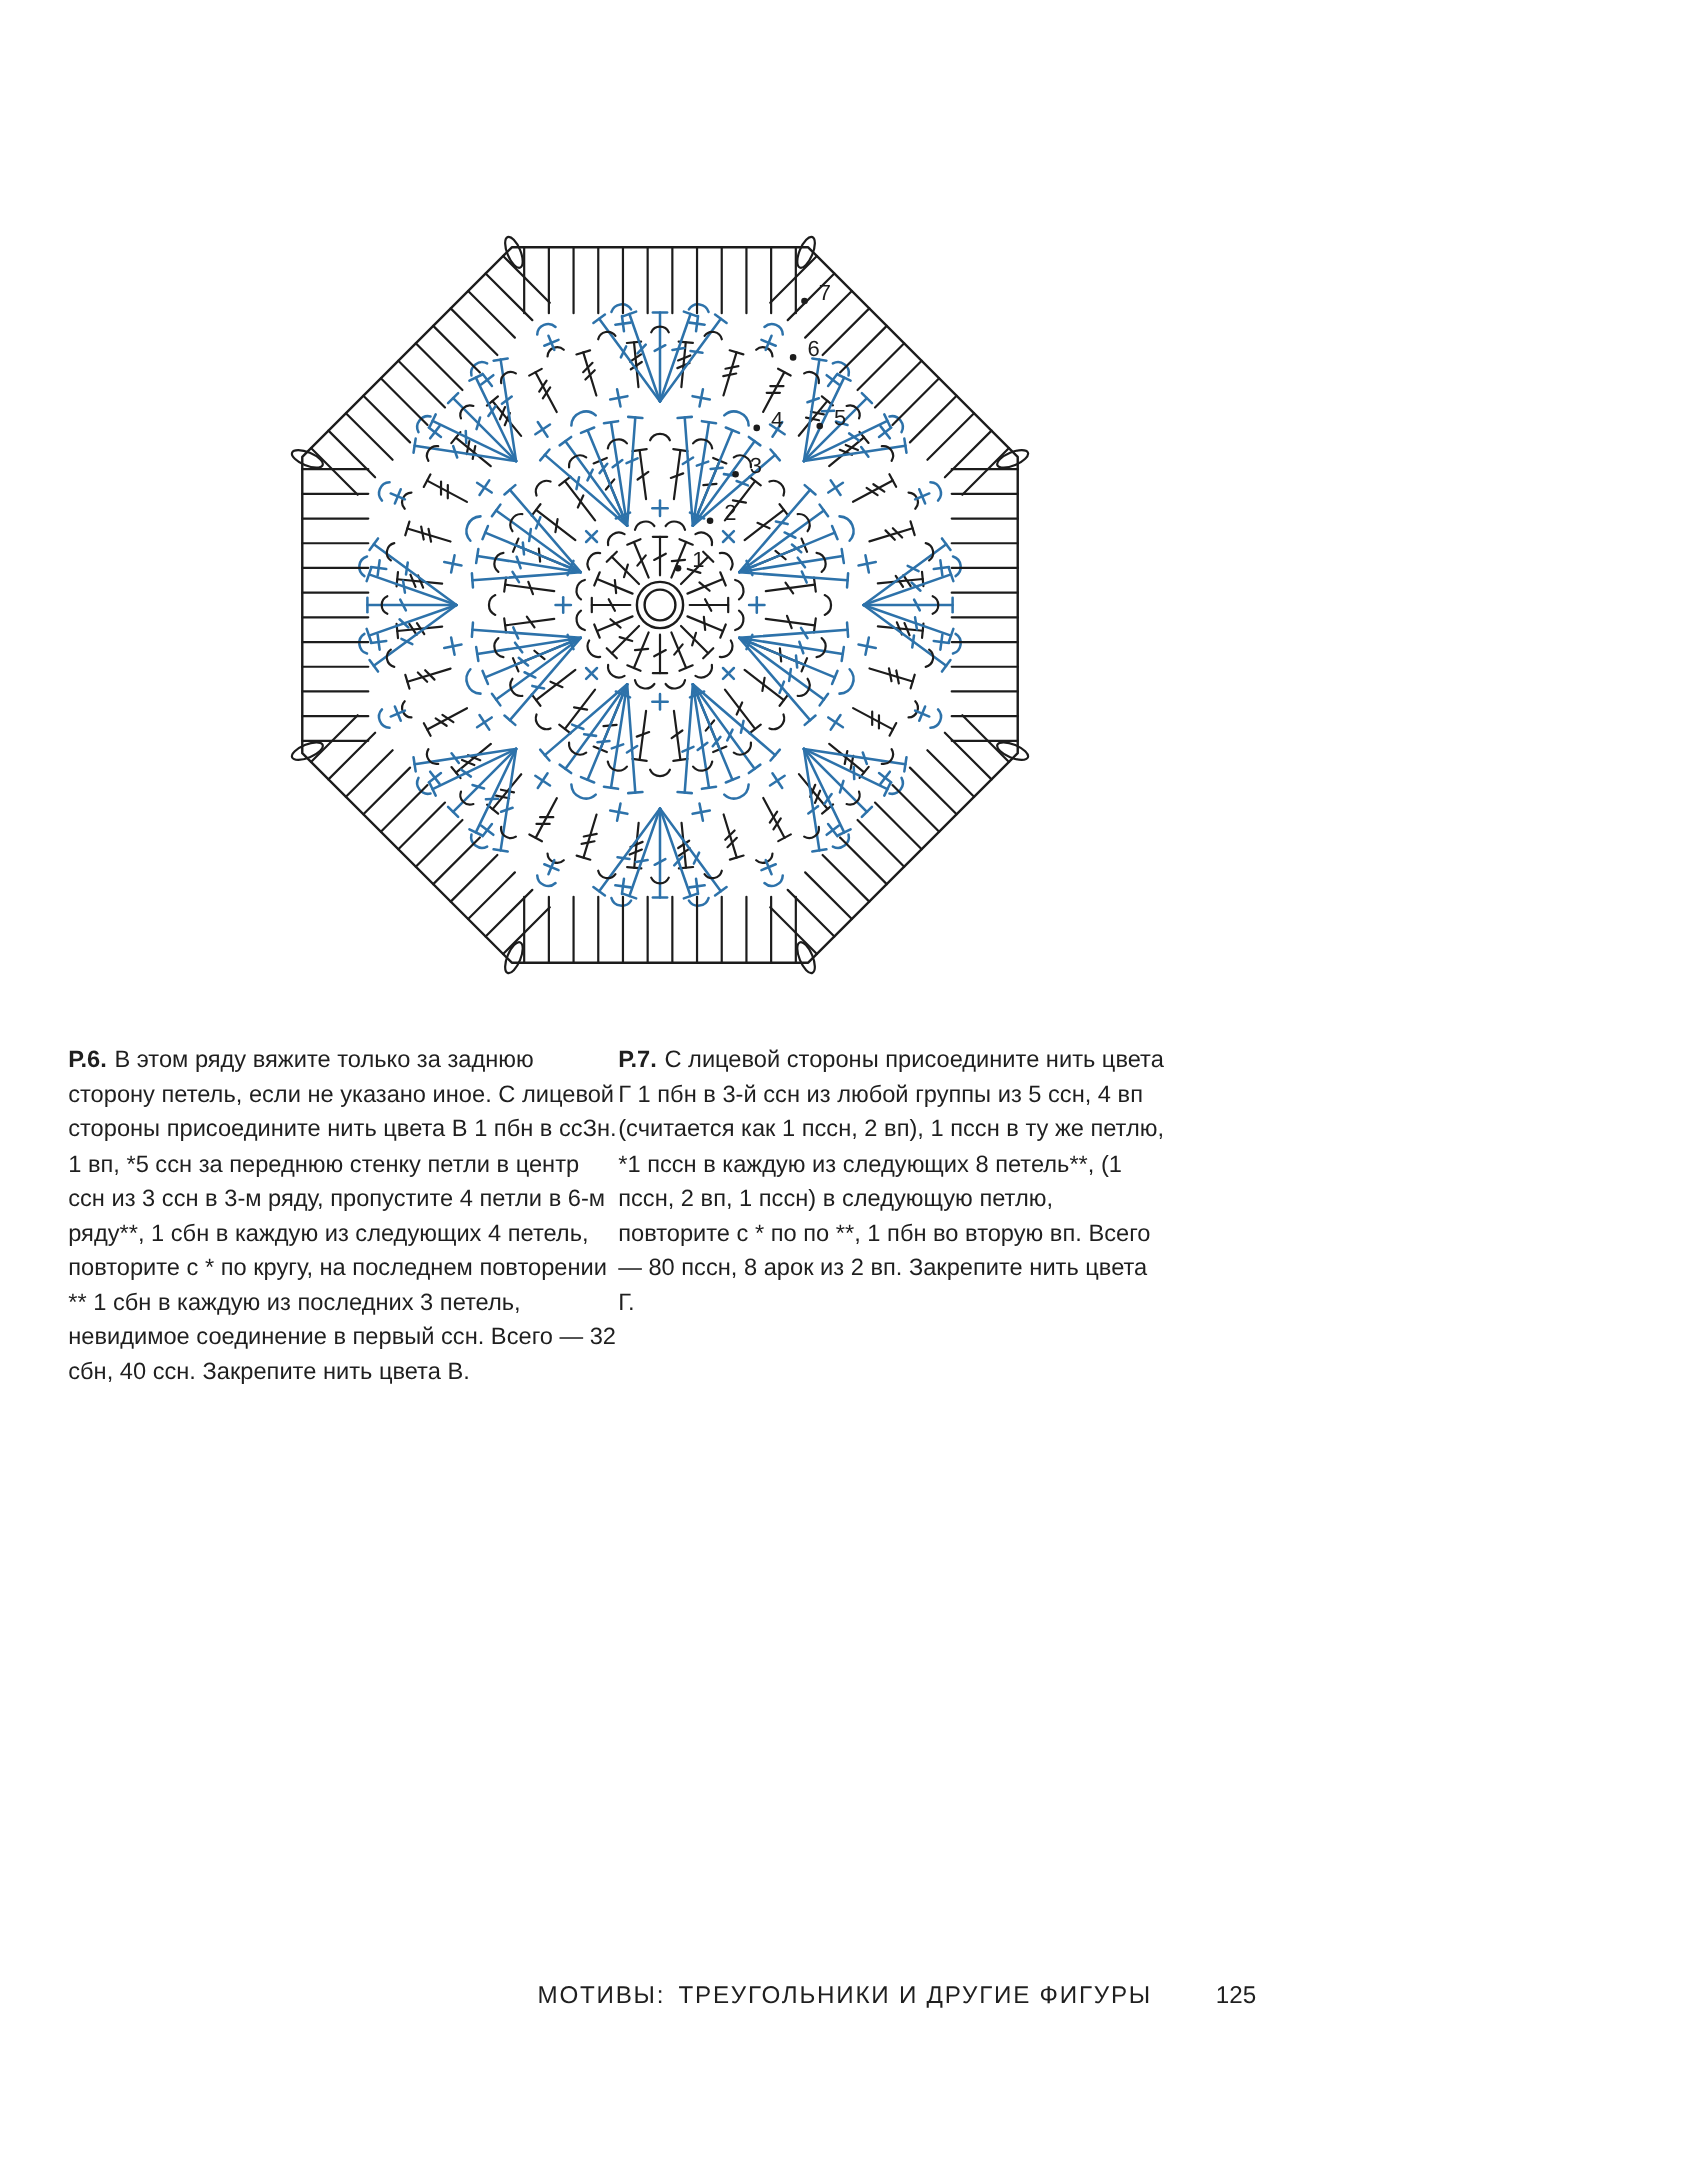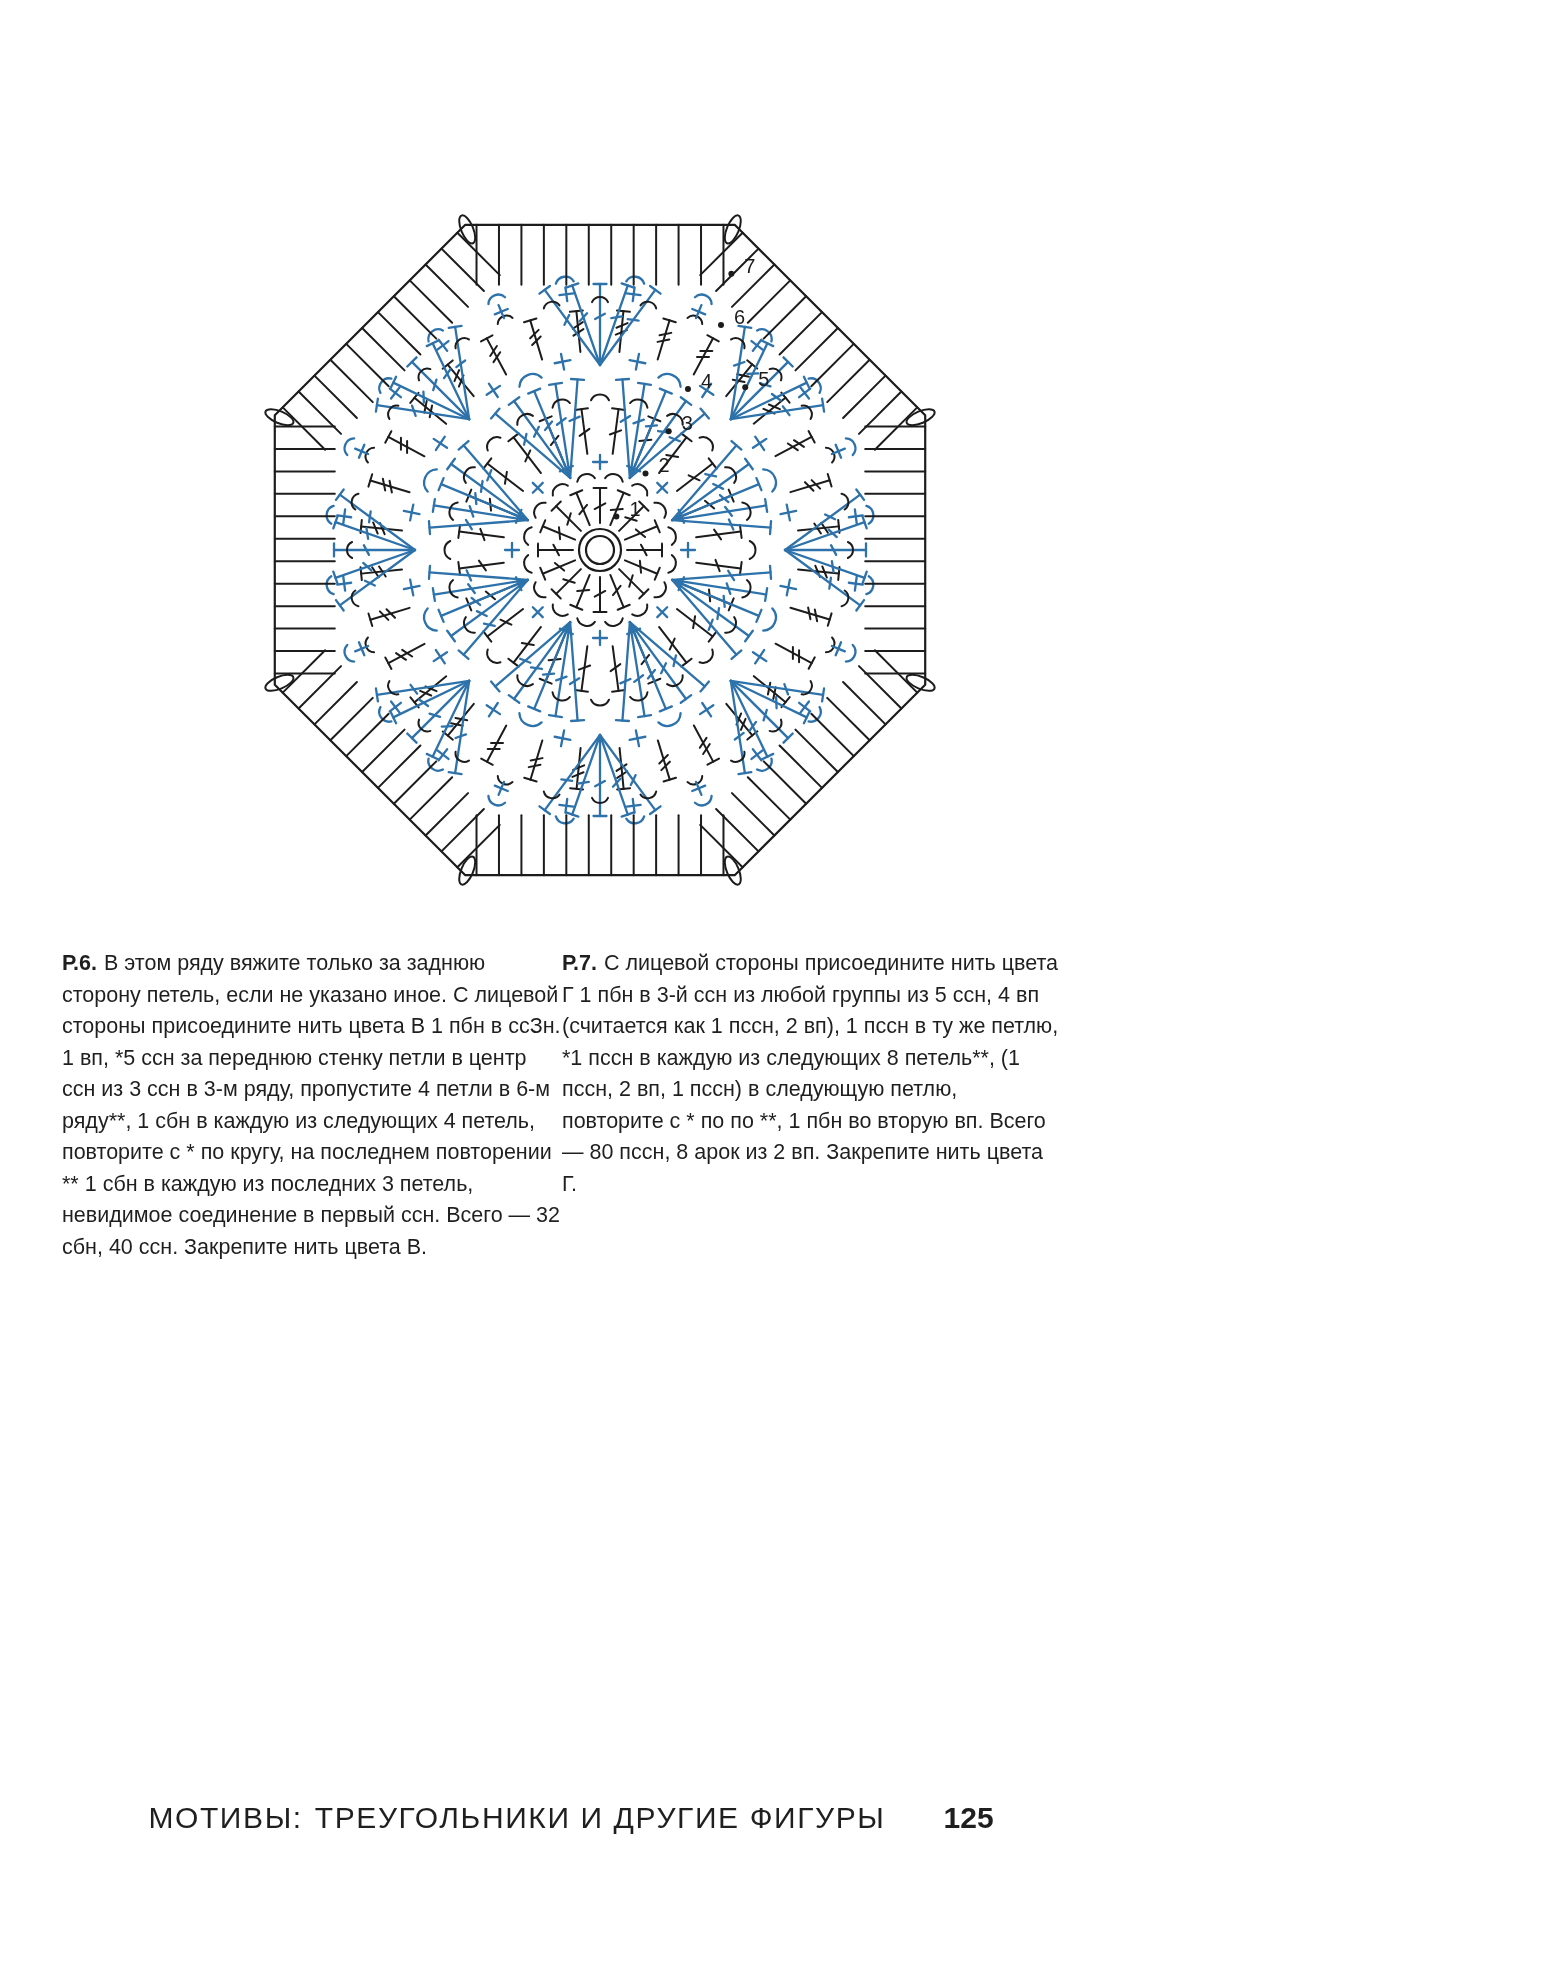--- a/index.html
+++ b/index.html
@@ -34,28 +34,28 @@
     margin:0;
     text-align:left;
   }
   .col .plabel{font-weight:700;margin-right:7px;}
   .footer{
     position:absolute;
     top:1760px;
     left:0;
     width:1142px;
     display:flex;
-    justify-content:center;
+    justify-content:flex-end;
     align-items:baseline;
-    font-size:30px;
+    font-size:22px;
     z-index:1;
   }
   .footer .section{font-weight:400;letter-spacing:1.6px;margin-right:12px;}
   .footer .title{font-weight:400;letter-spacing:1.6px;margin-top:41px;}
-  .footer .num{font-weight:700;margin-left:58px;letter-spacing:0;}
+  .footer .num{font-weight:400;margin-left:58px;letter-spacing:0;}
 </style>
 </head>
 <body>
 
 <div class="page">
 
   <figure class="diagram">
     <svg id="chart-svg" viewBox="0 0 1000 840" xmlns="http://www.w3.org/2000/svg">
         <circle cx="500" cy="420" r="21" fill="none" stroke="#1c1c1c" stroke-width="2.2"></circle>
         <circle cx="500" cy="420" r="14" fill="none" stroke="#1c1c1c" stroke-width="2.2"></circle>

